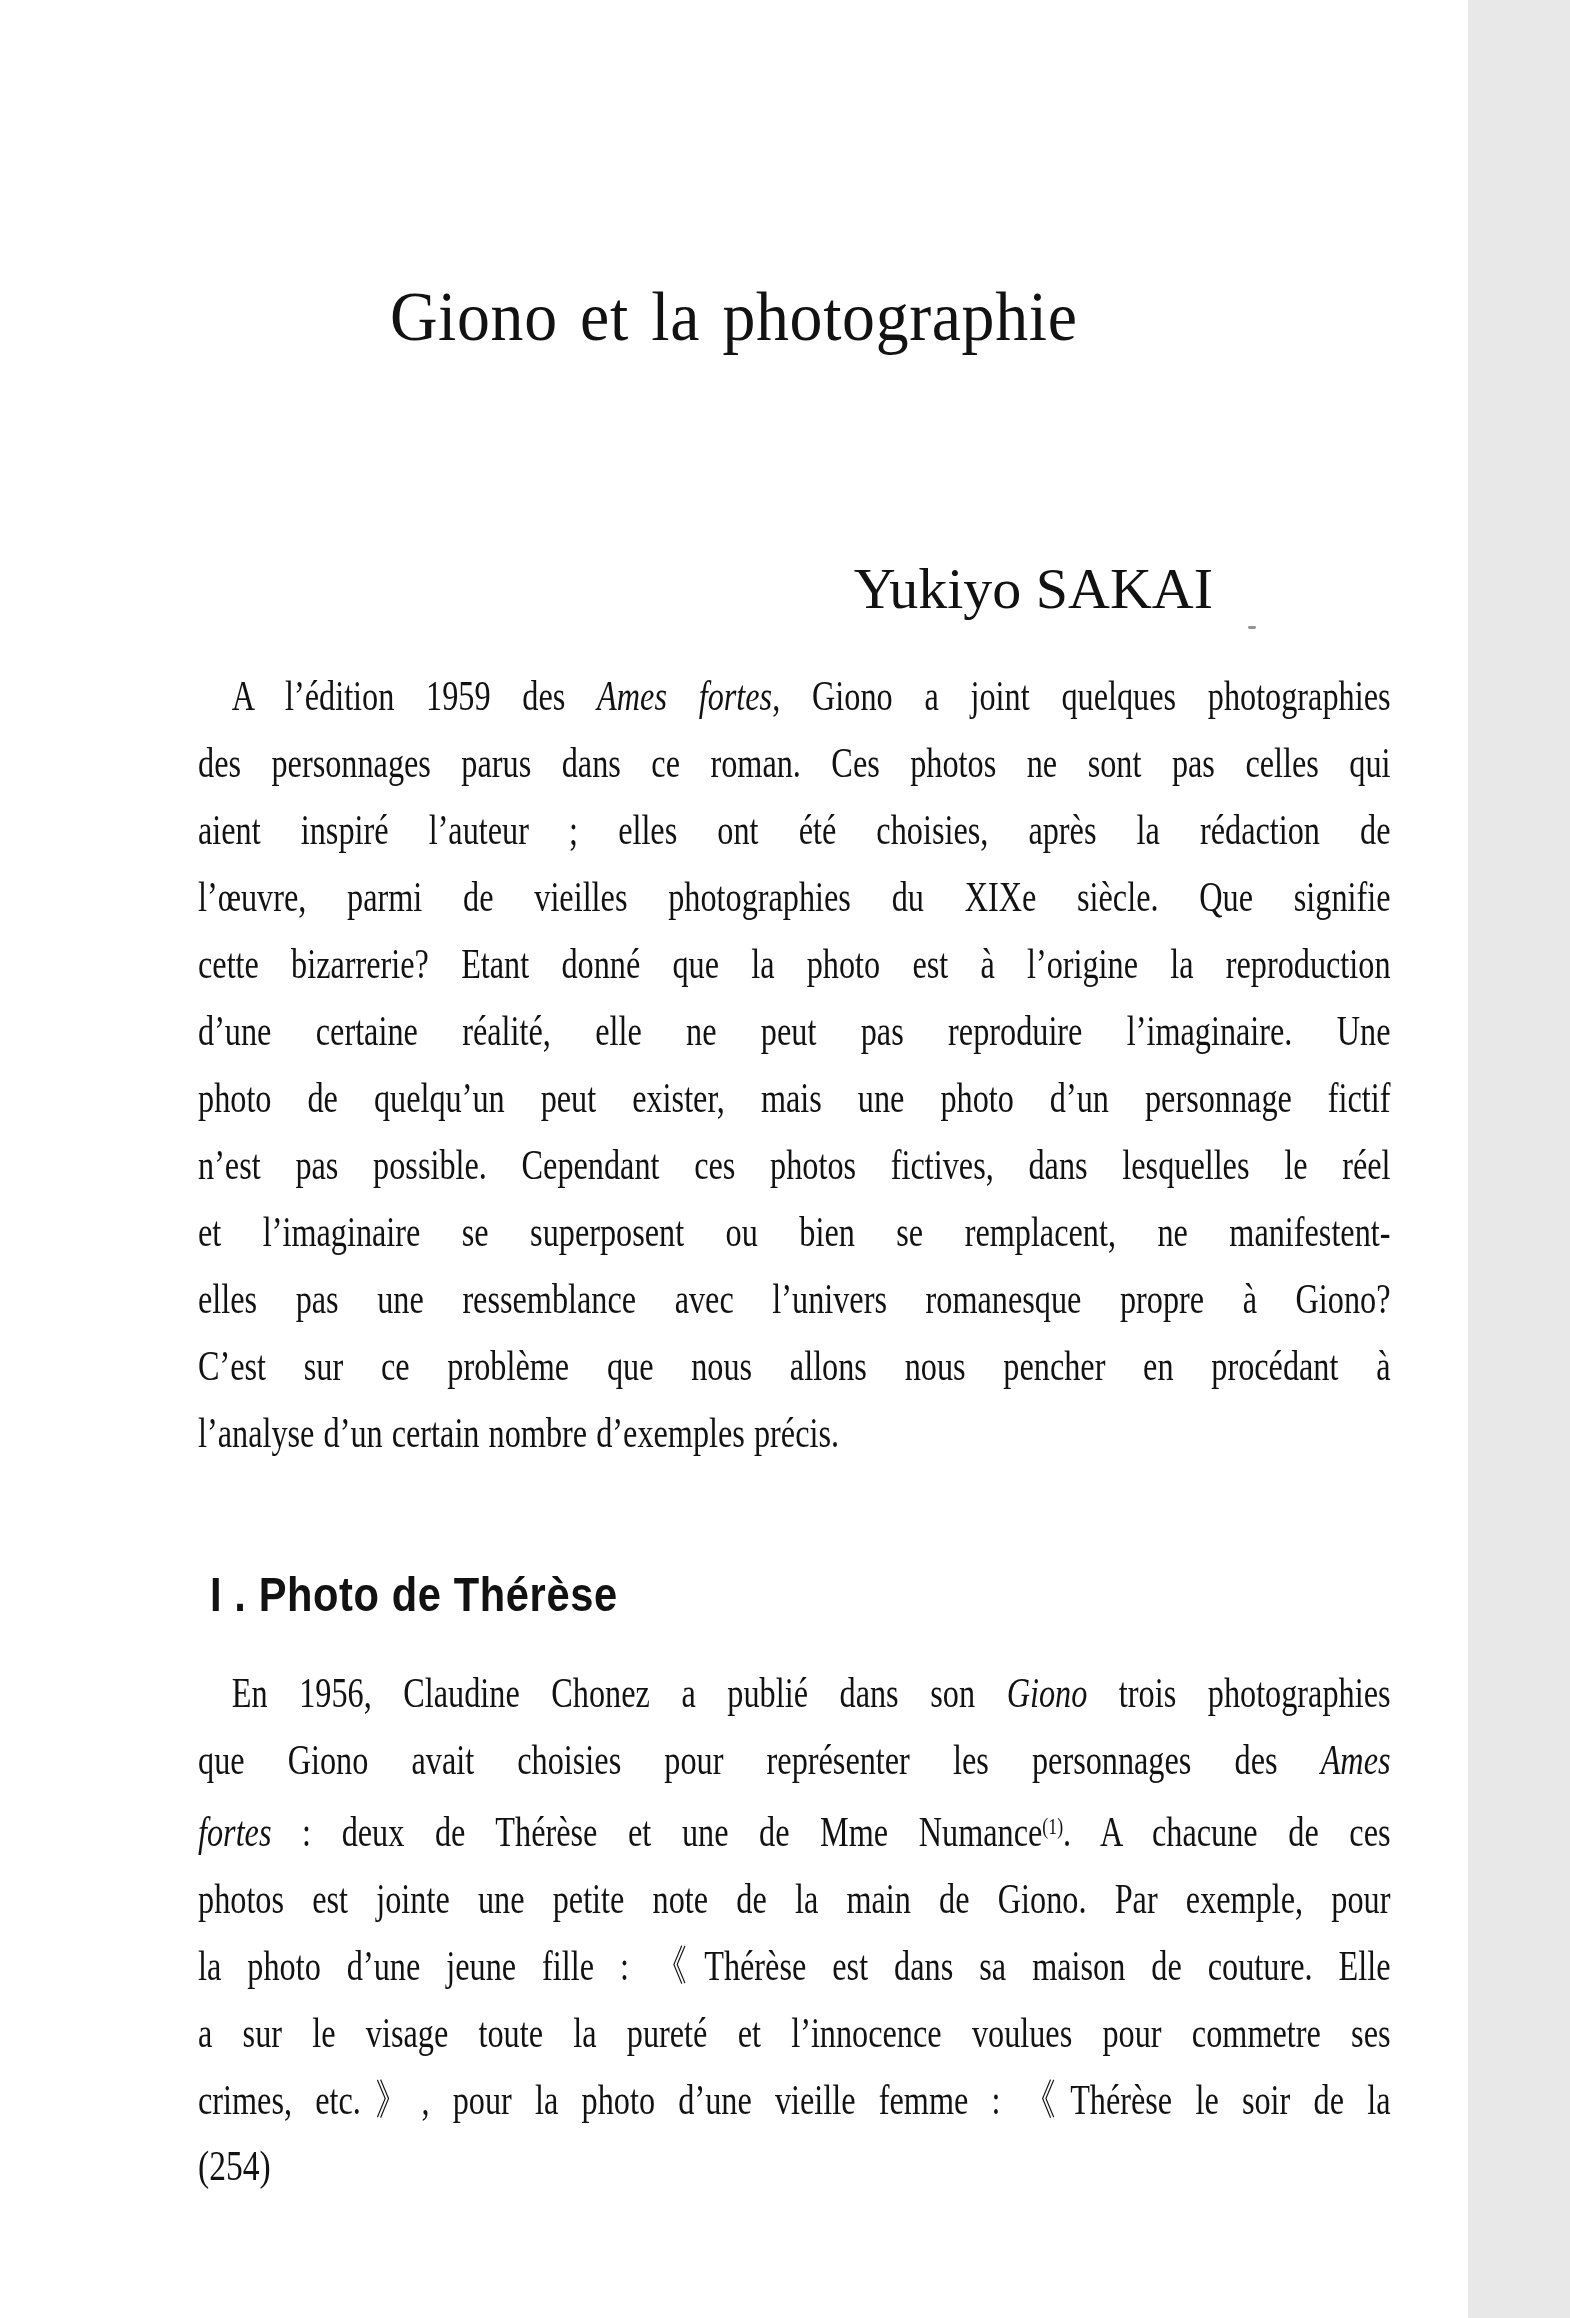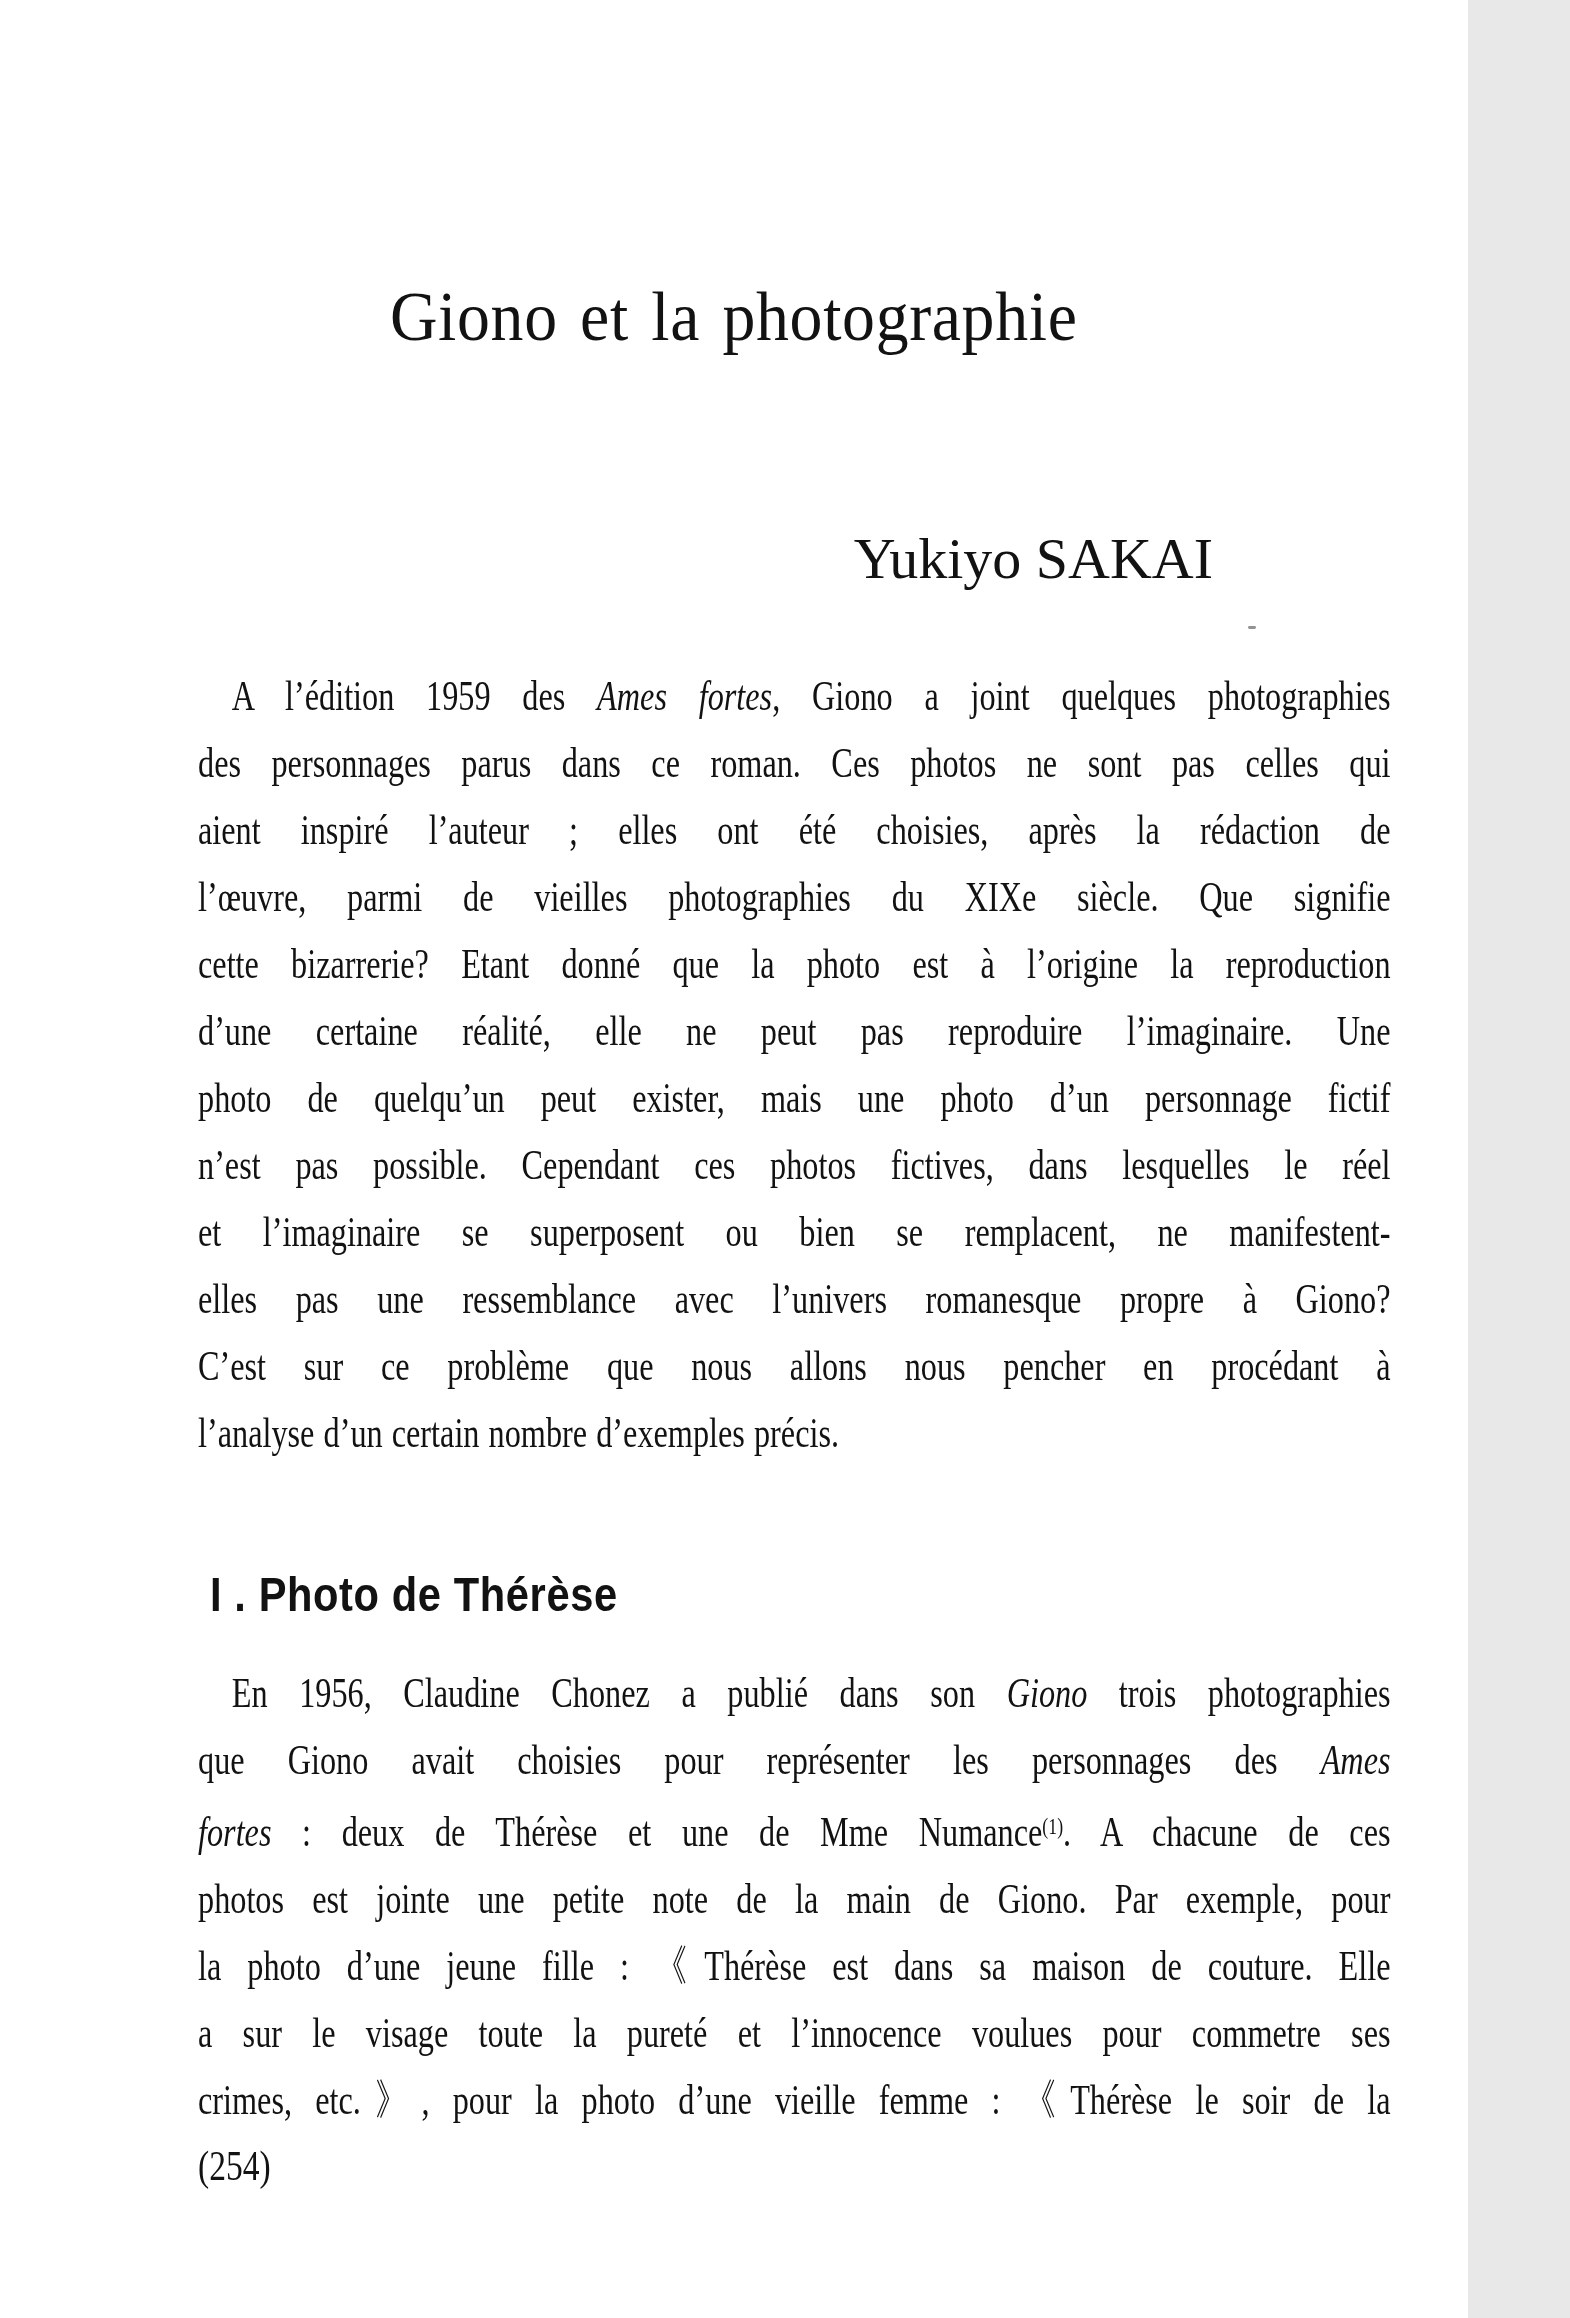--- a/index.html
+++ b/index.html
@@ -24,21 +24,21 @@
     line-height: 1;
     letter-spacing: 0.7px;
     word-spacing: 5.6px;
     white-space: nowrap;
     transform: scaleX(0.94);
     transform-origin: 50% 50%;
   }
   .author-row {
     position: absolute;
     right: 255px;
-    top: 530px;
+    top: 560px;
   }
   .author-row .author {
     display: inline-block;
     font-size: 58px;
     line-height: 1;
     white-space: nowrap;
   }
   .para {
     position: absolute;
     left: 198px;

